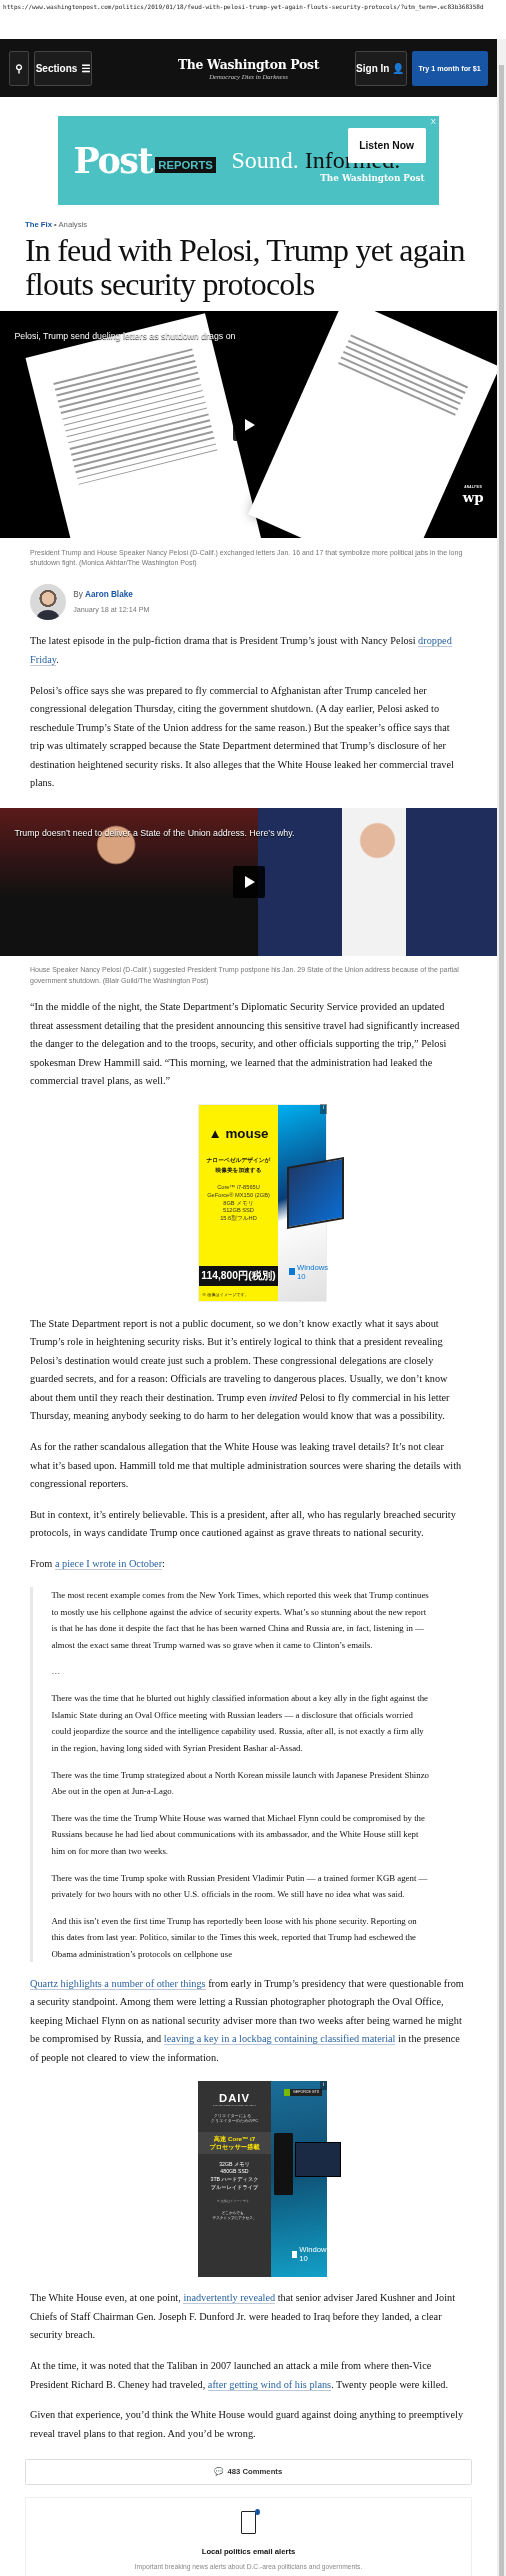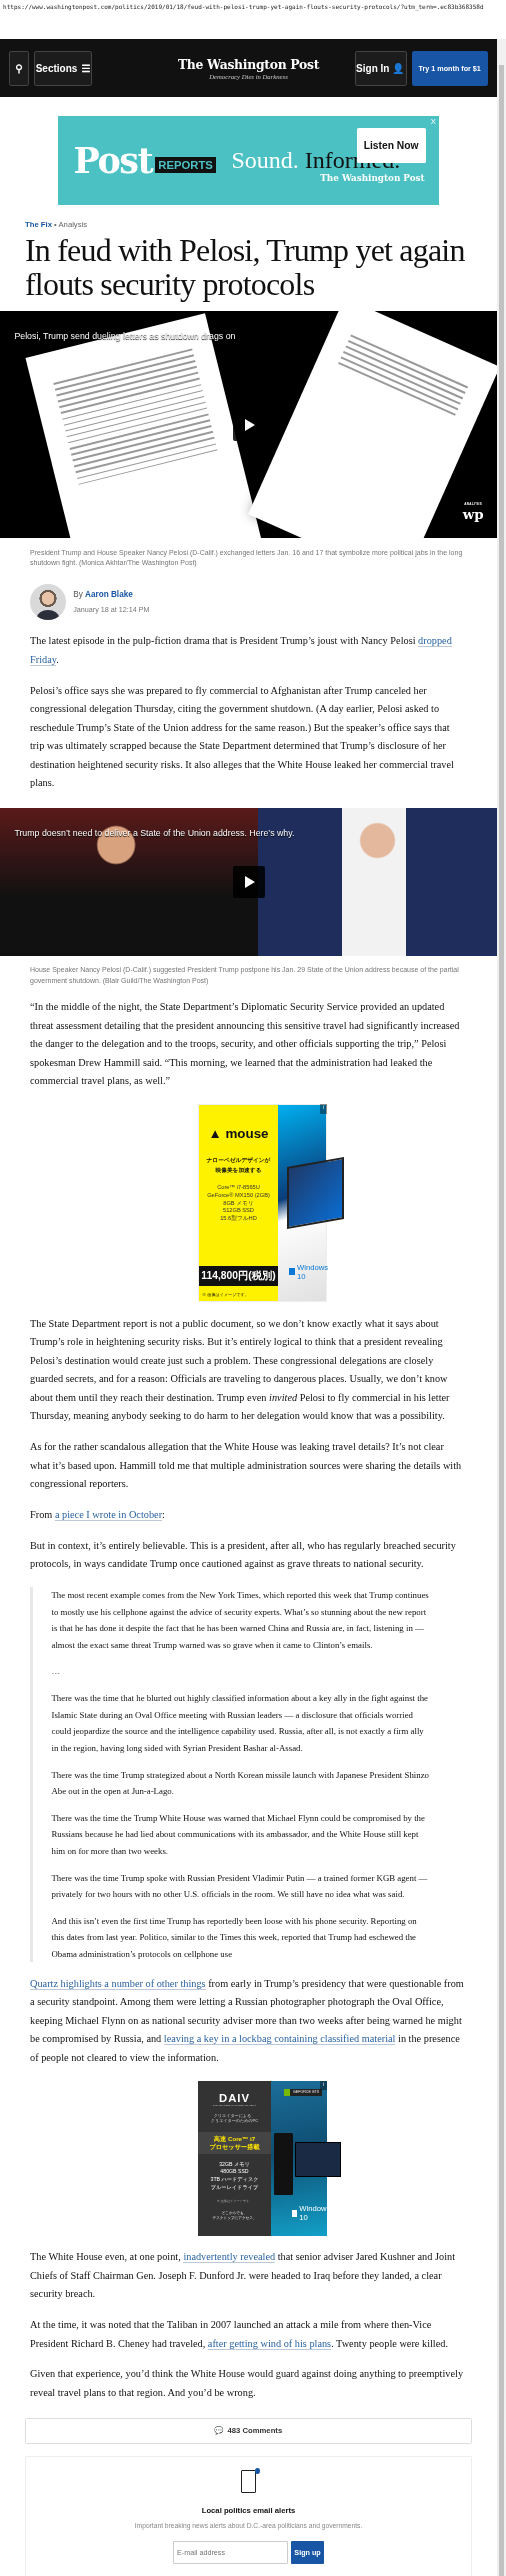--- a/index.html
+++ b/index.html
@@ -18,32 +18,32 @@
   .brand .tag { font-family: "Liberation Serif", serif; font-style: italic; font-size: 6.7px; color: #ccc; margin-top: 1px; }
   .tb-right { margin-left: auto; display: flex; }
   .tb-signin { width: 52px; gap: 3px; }
   .tb-try { width: 76px; background: #1955a5; border-color: #1955a5; font-size: 7.2px; margin-right: 0; }
   .promo-banner { margin: 18.5px auto 0; width: 381px; height: 89px; background: #4bc1c4; position: relative; display: flex; align-items: center; padding-left: 15.5px; }
   .promo-banner .logo { font-family: "DejaVu Serif", serif; font-weight: bold; font-size: 35px; color: #fff; letter-spacing: -1.5px; }
   .promo-banner .badge { background: #111; color: #4bc1c4; font-family: "Liberation Sans", sans-serif; font-weight: bold; font-size: 11.3px; padding: 2.1px 3.1px; margin: 10.3px 15.5px 0 3.1px; }
   .promo-banner .slogan { font-family: "Liberation Serif", serif; font-size: 24px; }
   .promo-banner .slogan .w { color: #fff; }
   .promo-banner .slogan .b { color: #111; }
-  .promo-banner .listen { position: absolute; right: 13.4px; top: 12px; width: 69px; height: 35px; background: #fff; border-radius: 1.5px; font-family: "Liberation Sans", sans-serif; font-weight: bold; font-size: 10.3px; color: #111; display: flex; align-items: center; justify-content: center; }
+  .promo-banner .listen { position: absolute; right: 13.4px; top: 12px; width: 78px; height: 35px; background: #fff; border-radius: 1.5px; font-family: "Liberation Sans", sans-serif; font-weight: bold; font-size: 10.3px; color: #111; display: flex; align-items: center; justify-content: center; }
   .promo-banner .wp { position: absolute; right: 14.4px; top: 57px; font-family: "DejaVu Serif", serif; font-weight: bold; font-size: 8.8px; color: #fff; }
   .promo-banner .close { position: absolute; right: 3.1px; top: 1.5px; color: #fff; font-family: "Liberation Sans", sans-serif; font-size: 7.7px; }
   .kicker { margin: 15.5px 0 0 25px; font-family: "Liberation Sans", sans-serif; font-size: 7.7px; }
   .kicker .sec { color: #1955a5; font-weight: bold; }
   .kicker .dot, .kicker .type { color: #666; }
   h1.headline { margin: 4.1px 31px 0 25px; font-family: "Liberation Serif", serif; font-weight: normal; font-size: 32px; line-height: 34px; letter-spacing: -0.8px; color: #111; }
   .video { position: relative; background: #000; margin-top: 10.3px; overflow: hidden; }
   .video .vtitle { position: absolute; left: 14.4px; top: 19.6px; color: #fff; font-family: "Liberation Sans", sans-serif; font-size: 8.8px; text-shadow: 0 0.5px 1px #000; z-index: 2; }
   .play { position: absolute; left: 50%; top: 50%; transform: translate(-50%,-50%); width: 32px; height: 32px; background: rgba(0,0,0,0.85); border-radius: 2.1px; display: flex; align-items: center; justify-content: center; z-index: 2; }
   .play::after { content: ""; border-left: 10.3px solid #fff; border-top: 6.2px solid transparent; border-bottom: 6.2px solid transparent; margin-left: 2.6px; }
-  .wp-bug { position: absolute; right: 13.4px; bottom: 16px; color: #fff; text-align: center; z-index: 2; }
+  .wp-bug { position: absolute; right: 13.4px; bottom: 33px; color: #fff; text-align: center; z-index: 2; }
   .wp-bug .a { font-family: "Liberation Sans", sans-serif; font-size: 3.1px; font-weight: bold; letter-spacing: 0.3px; }
   .wp-bug .l { font-family: "DejaVu Serif", serif; font-size: 13.4px; font-weight: bold; }
   .letter { position: absolute; background: #fff; box-shadow: 0 0 10.3px rgba(0,0,0,0.3); }
   .letter .lines { position: absolute; left: 20.6px; right: 20.6px; top: 31px; }
   .letter .lines i { display: block; height: 1.5px; background: #999; margin-bottom: 4.6px; }
   .caption { margin: 9.3px 31px 0 30px; font-family: "Liberation Sans", sans-serif; font-size: 7px; line-height: 10.3px; color: #777; }
   .byline { display: flex; align-items: center; margin: 15.5px 0 0 30px; }
   .avatar { width: 36px; height: 36px; border-radius: 50%; background: radial-gradient(circle at 50% 40%, #e8c3a8 0 22%, #6c5a4e 23% 30%, #d9d9d9 31%); overflow: hidden; position: relative; }
   .avatar::after { content: ""; position: absolute; left: 7.2px; right: 7.2px; bottom: -6.2px; height: 15.5px; border-radius: 50% 50% 0 0; background: #2a2f3a; }
   .byline .meta { margin-left: 7.2px; font-family: "Liberation Sans", sans-serif; }
@@ -62,21 +62,21 @@
   .mouse-ad .specs { font-size: 5.7px; margin-top: 9.3px; line-height: 7.7px; color: #333; }
   .mouse-ad .price { position: absolute; left: 0; right: 0; top: 161px; background: #111; color: #fff; font-weight: bold; font-size: 10.3px; padding: 3.1px 0; }
   .mouse-ad .note { position: absolute; left: 3.1px; bottom: 4.1px; font-size: 4.1px; }
   .mouse-ad .right { flex: 1; background: linear-gradient(160deg, #00b0f0 0%, #0a3d7a 45%, #fff 55%, #e0e0e0 100%); position: relative; }
   .laptop { position: absolute; left: 9.3px; top: 57px; width: 57px; height: 62px; background: linear-gradient(135deg, #1e3a6a, #0a6cd0); transform: skewY(-10deg); border: 2.1px solid #222; }
   .win10 { position: absolute; left: 11.3px; bottom: 20.6px; color: #0a78d7; font-family: "Liberation Sans", sans-serif; font-size: 7.7px; display: flex; align-items: center; gap: 2.1px; }
   .win-icon { width: 7.2px; height: 7.2px; background: #0a78d7; }
   blockquote.quote { margin: 13.4px 0 0 0; border-left: 3.1px solid #e8e8e8; padding-left: 18.5px; }
   blockquote.quote p { font-size: 8.8px; line-height: 16.5px; margin-top: 10.3px; margin-right: 36px; }
   blockquote.quote p:first-child { margin-top: 0; }
-  .daiv-ad { height: 155px; display: flex; }
+  .daiv-ad { height: 196px; display: flex; }
   .daiv-ad .left { width: 73px; background: #333; color: #fff; text-align: center; font-family: "Liberation Sans", sans-serif; }
   .daiv-ad .dlogo { font-weight: bold; font-size: 11.3px; margin-top: 11.3px; letter-spacing: 1px; }
   .daiv-ad .dsub { font-size: 2.1px; color: #ccc; }
   .daiv-ad .dcopy { font-size: 4.1px; margin-top: 7.2px; line-height: 5.2px; color: #ddd; }
   .daiv-ad .dhl { background: #444; color: #ffe600; font-weight: bold; font-size: 6.2px; line-height: 8.2px; padding: 3.1px 0; margin-top: 8.2px; }
   .daiv-ad .dspecs { font-size: 5.2px; line-height: 7.7px; margin-top: 6.2px; }
   .daiv-ad .dnote { font-size: 3.1px; color: #aaa; margin-top: 7.2px; }
   .daiv-ad .dfoot { font-size: 3.6px; margin-top: 8.2px; line-height: 5.2px; }
   .daiv-ad .right { flex: 1; background: linear-gradient(170deg, #1b6e9a 0%, #0f4e72 45%, #12a0c8 100%); position: relative; }
   .daiv-ad .tower { position: absolute; left: 3.1px; top: 52px; width: 18.5px; height: 62px; background: #111; border-radius: 1.5px; }
@@ -234,22 +234,22 @@
             <span>Windows 10</span>
           </div>
       </div>
     </div>
     <div class="ad-info">i</div>
   </div>
 
   <div class="article">
     <p><span>The State Department report is not a public document, so we don’t know exactly what it says about Trump’s role in heightening security risks. But it’s entirely logical to think that a president revealing Pelosi’s destination would create just such a problem. These congressional delegations are closely guarded secrets, and for a reason: Officials are traveling to dangerous places. Usually, we don’t know about them until they reach their destination. Trump even </span><em>invited</em><span> Pelosi to fly commercial in his letter Thursday, meaning anybody seeking to do harm to her delegation would know that was a possibility.</span></p>
     <p>As for the rather scandalous allegation that the White House was leaking travel details? It’s not clear what it’s based upon. Hammill told me that multiple administration sources were sharing the details with congressional reporters.</p>
+    <p>But in context, it’s entirely believable. This is a president, after all, who has regularly breached security protocols, in ways candidate Trump once cautioned against as grave threats to national security.</p>
     <p><span>From </span><a>a piece I wrote in October</a><span>:</span></p>
-    <p>But in context, it’s entirely believable. This is a president, after all, who has regularly breached security protocols, in ways candidate Trump once cautioned against as grave threats to national security.</p>
 
     <blockquote class="quote">
       <p>The most recent example comes from the New York Times, which reported this week that Trump continues to mostly use his cellphone against the advice of security experts. What’s so stunning about the new report is that he has done it despite the fact that he has been warned China and Russia are, in fact, listening in — almost the exact same threat Trump warned was so grave when it came to Clinton’s emails.</p>
       <p>…</p>
       <p>There was the time that he blurted out highly classified information about a key ally in the fight against the Islamic State during an Oval Office meeting with Russian leaders — a disclosure that officials worried could jeopardize the source and the intelligence capability used. Russia, after all, is not exactly a firm ally in the region, having long sided with Syrian President Bashar al-Assad.</p>
       <p>There was the time Trump strategized about a North Korean missile launch with Japanese President Shinzo Abe out in the open at Jun-a-Lago.</p>
       <p>There was the time the Trump White House was warned that Michael Flynn could be compromised by the Russians because he had lied about communications with its ambassador, and the White House still kept him on for more than two weeks.</p>
       <p>There was the time Trump spoke with Russian President Vladimir Putin — a trained former KGB agent — privately for two hours with no other U.S. officials in the room. We still have no idea what was said.</p>
       <p>And this isn’t even the first time Trump has reportedly been loose with his phone security. Reporting on this dates from last year. Politico, similar to the Times this week, reported that Trump had eschewed the Obama administration’s protocols on cellphone use</p>
     </blockquote>

